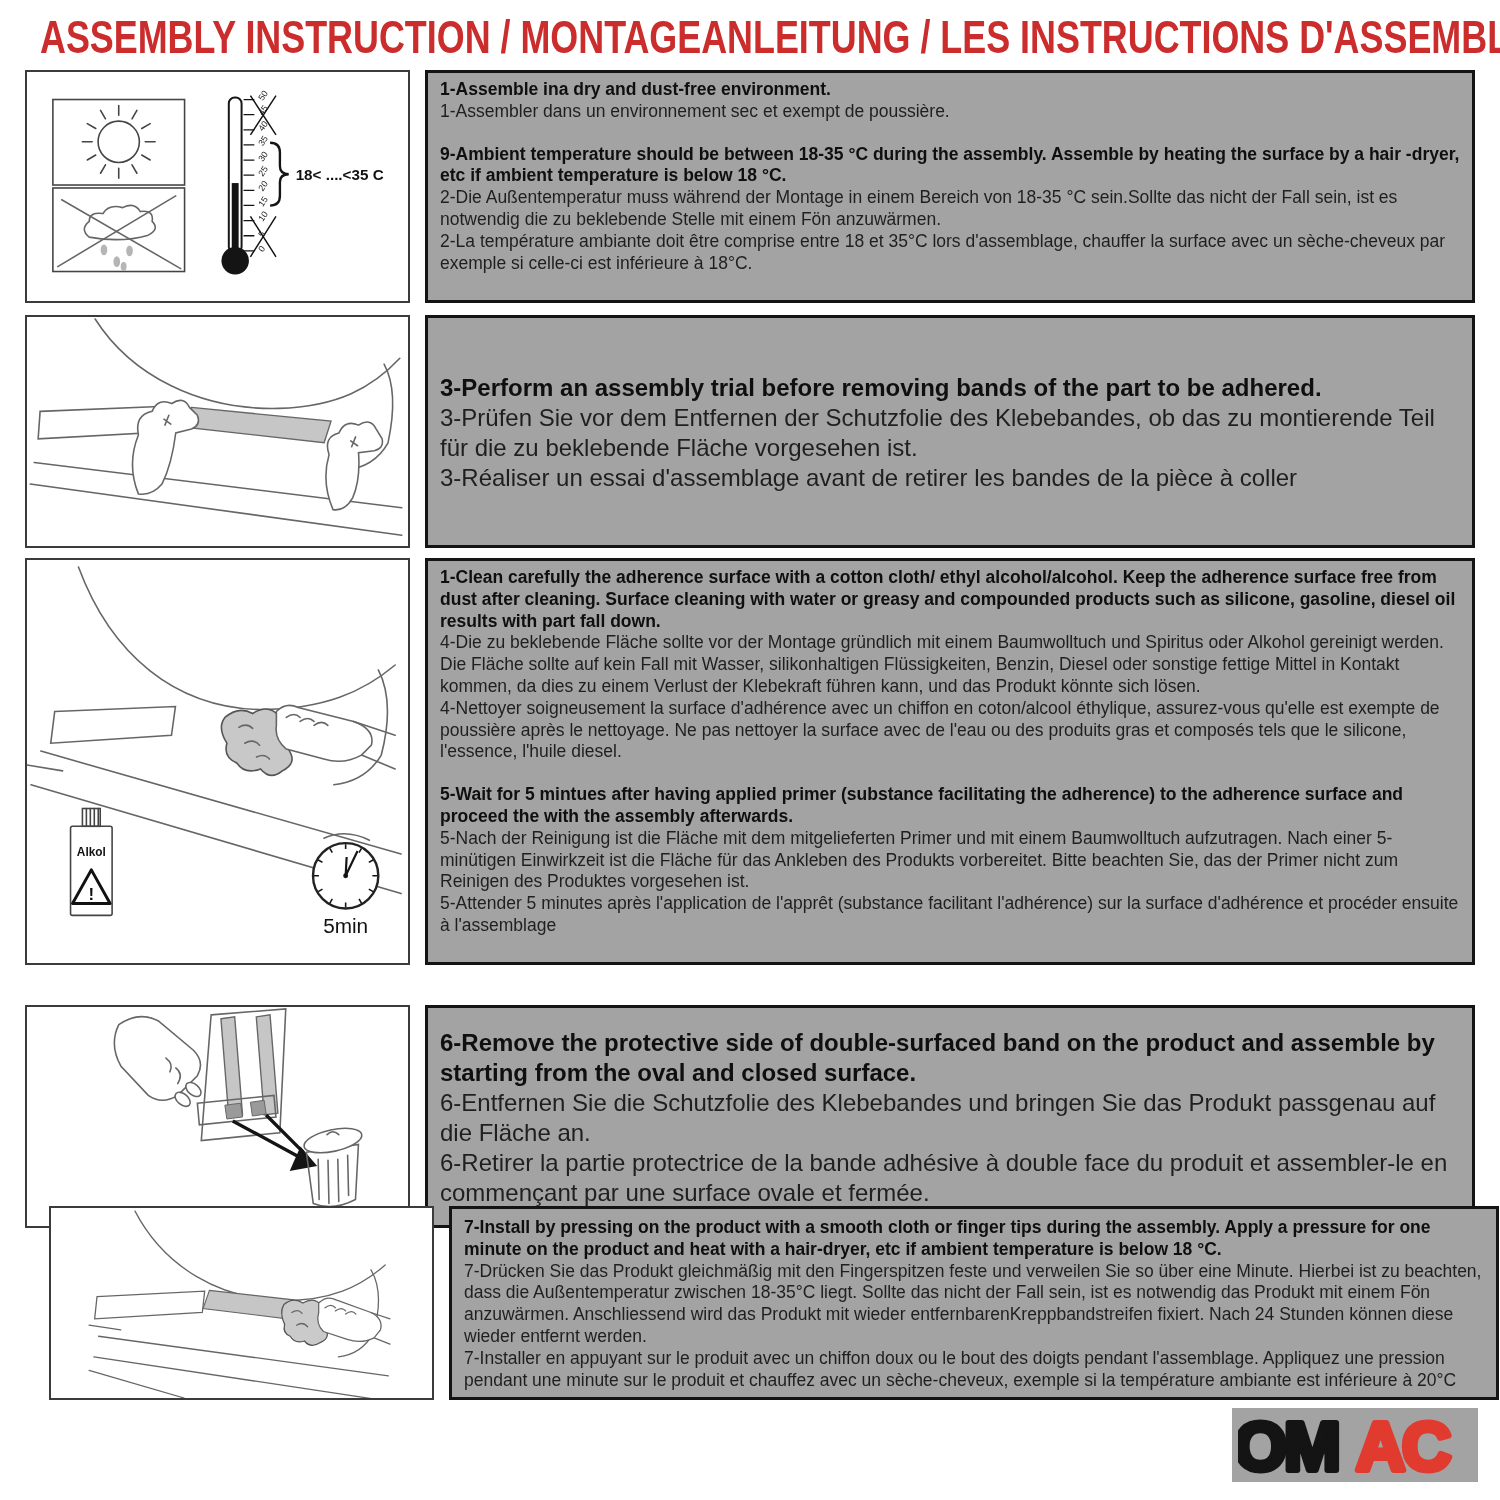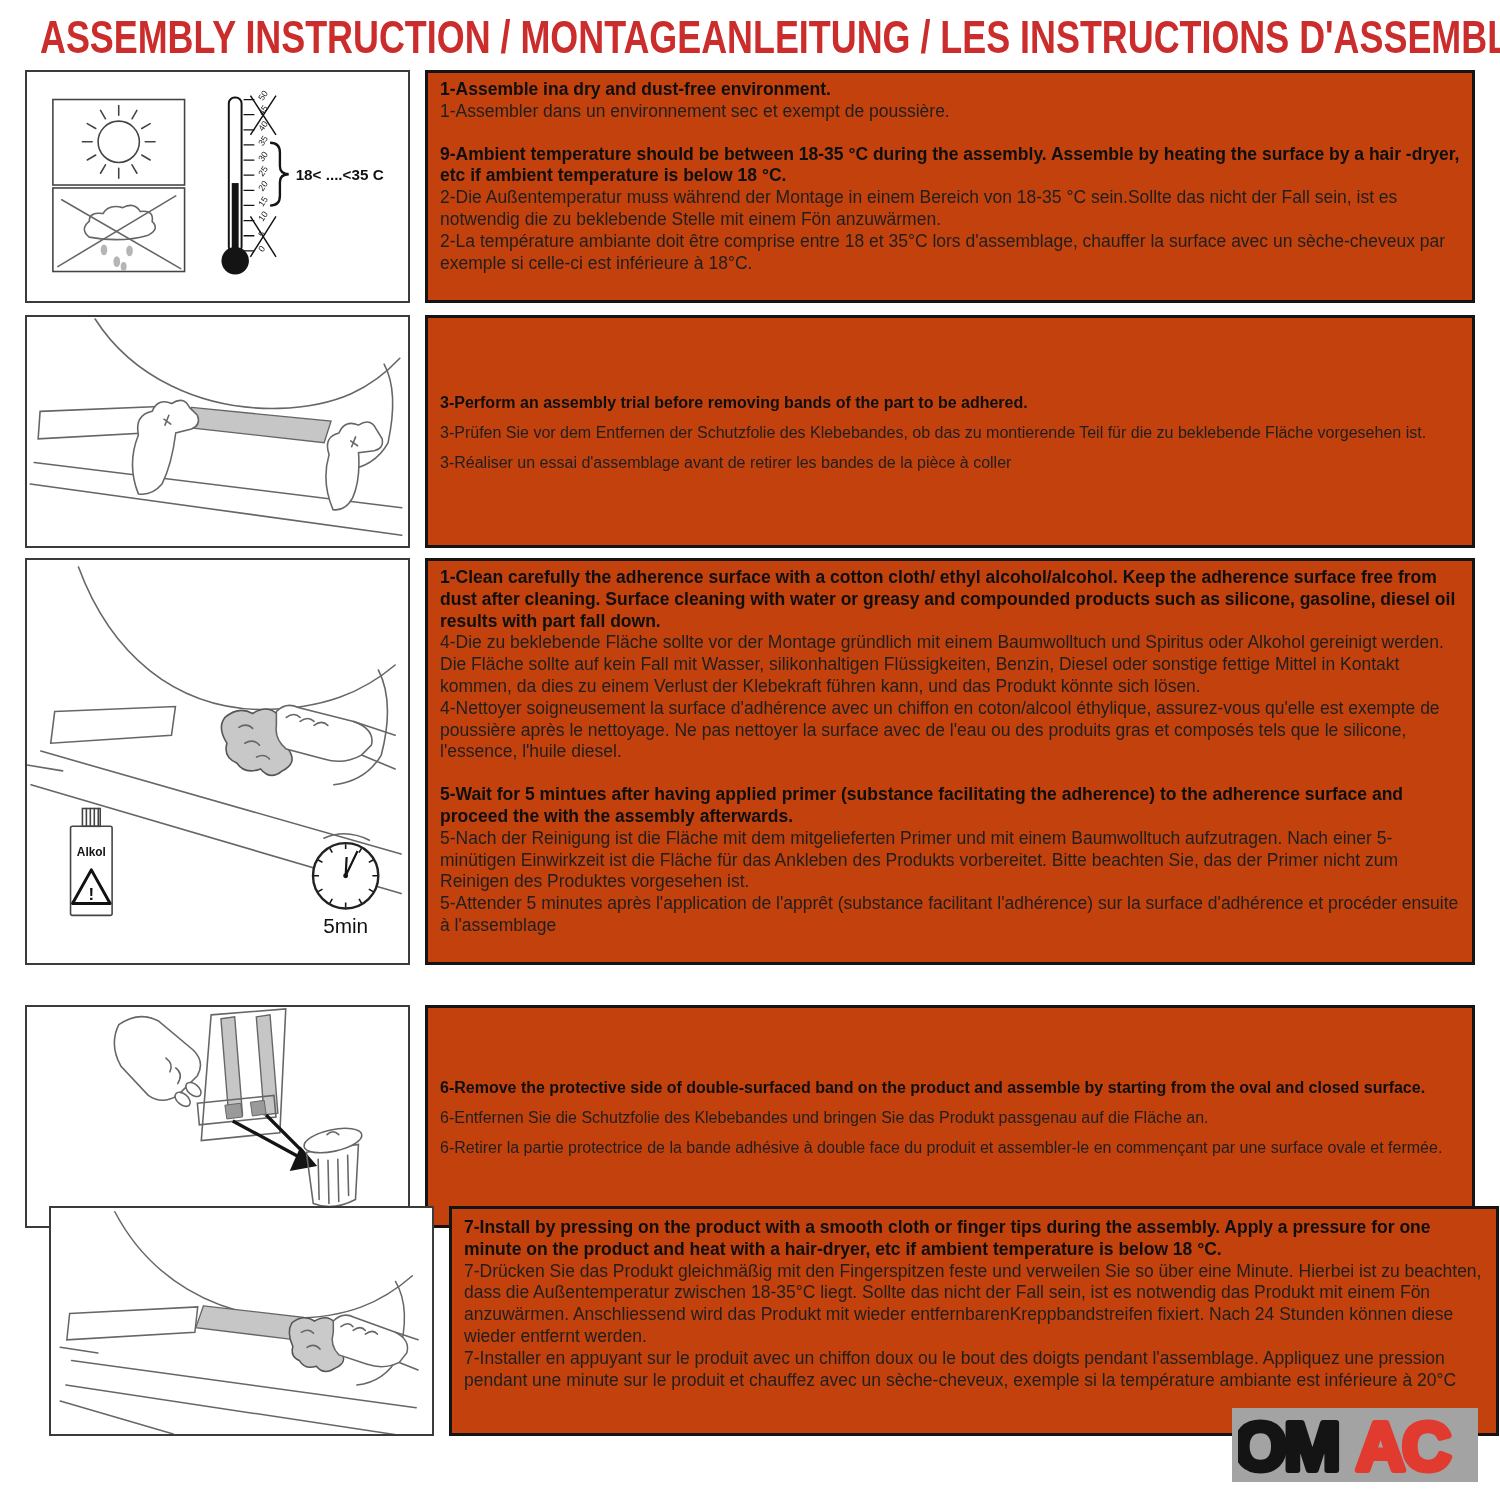--- a/index.html
+++ b/index.html
@@ -6,30 +6,30 @@
   .page{position:relative;width:1500px;height:1500px;background:#fff;overflow:hidden;
         font-family:"Liberation Sans",sans-serif;color:#1a1a1a;}
   .title{position:absolute;left:40px;top:10px;font-size:46px;font-weight:700;
          letter-spacing:0px;white-space:nowrap;transform:scaleX(.78);transform-origin:left top;
          color:#cb2c2c;}
   .row{position:absolute;left:25px;display:flex;align-items:stretch;}
   #r1{top:70px;height:233px;}
   #r2{top:315px;height:233px;}
   #r3{top:558px;height:407px;}
   #r4{top:975px;height:223px;margin-top:30px;}
-  #r5{top:1206px;height:230px;padding-left:24px;}
+  #r5{top:1206px;height:194px;padding-left:24px;}
   .illus{width:385px;flex:0 0 385px;border:2px solid #3b3b3b;background:#fff;
          box-sizing:border-box;margin-right:15px;}
   .illus svg{display:block;width:100%;height:100%;}
-  .panel{width:1050px;flex:0 0 1050px;border:3px solid #141414;background:#c2410c;
+  .panel{width:1050px;flex:0 0 1050px;border:3px solid #141414;background:#a3a3a3;
          box-sizing:border-box;padding:6px 12px 4px 12px;overflow:hidden;
          display:flex;flex-direction:column;}
   .panel.center{justify-content:center;}
   .panel p{margin:0;font-size:17.5px;line-height:21.8px;color:#1f1f1f;}
-  .panel.big p{font-size:16px;line-height:30px;}
+  .panel.big p{font-size:24px;line-height:30px;}
   .panel p.lead{font-weight:700;color:#0f0f0f;}
   .panel p.gap{margin-top:21px;}
   .ln{stroke:#666;stroke-width:1.6;fill:none;stroke-linecap:round;}
   .lnd{stroke:#444;stroke-width:1.6;fill:none;stroke-linecap:round;}
   .blk{stroke:#141414;fill:none;}
   .grayfill{fill:#c6c6c6;stroke:#666;stroke-width:1.4;}
   .whfill{fill:#fff;stroke:#666;stroke-width:1.6;}
   .tinynum{font-family:"Liberation Sans",sans-serif;font-size:9px;fill:#222;}
   .svgtxt{font-family:"Liberation Sans",sans-serif;fill:#111;}
   .logo{position:absolute;left:1232px;top:1408px;width:246px;height:74px;background:#a3a3a3;

